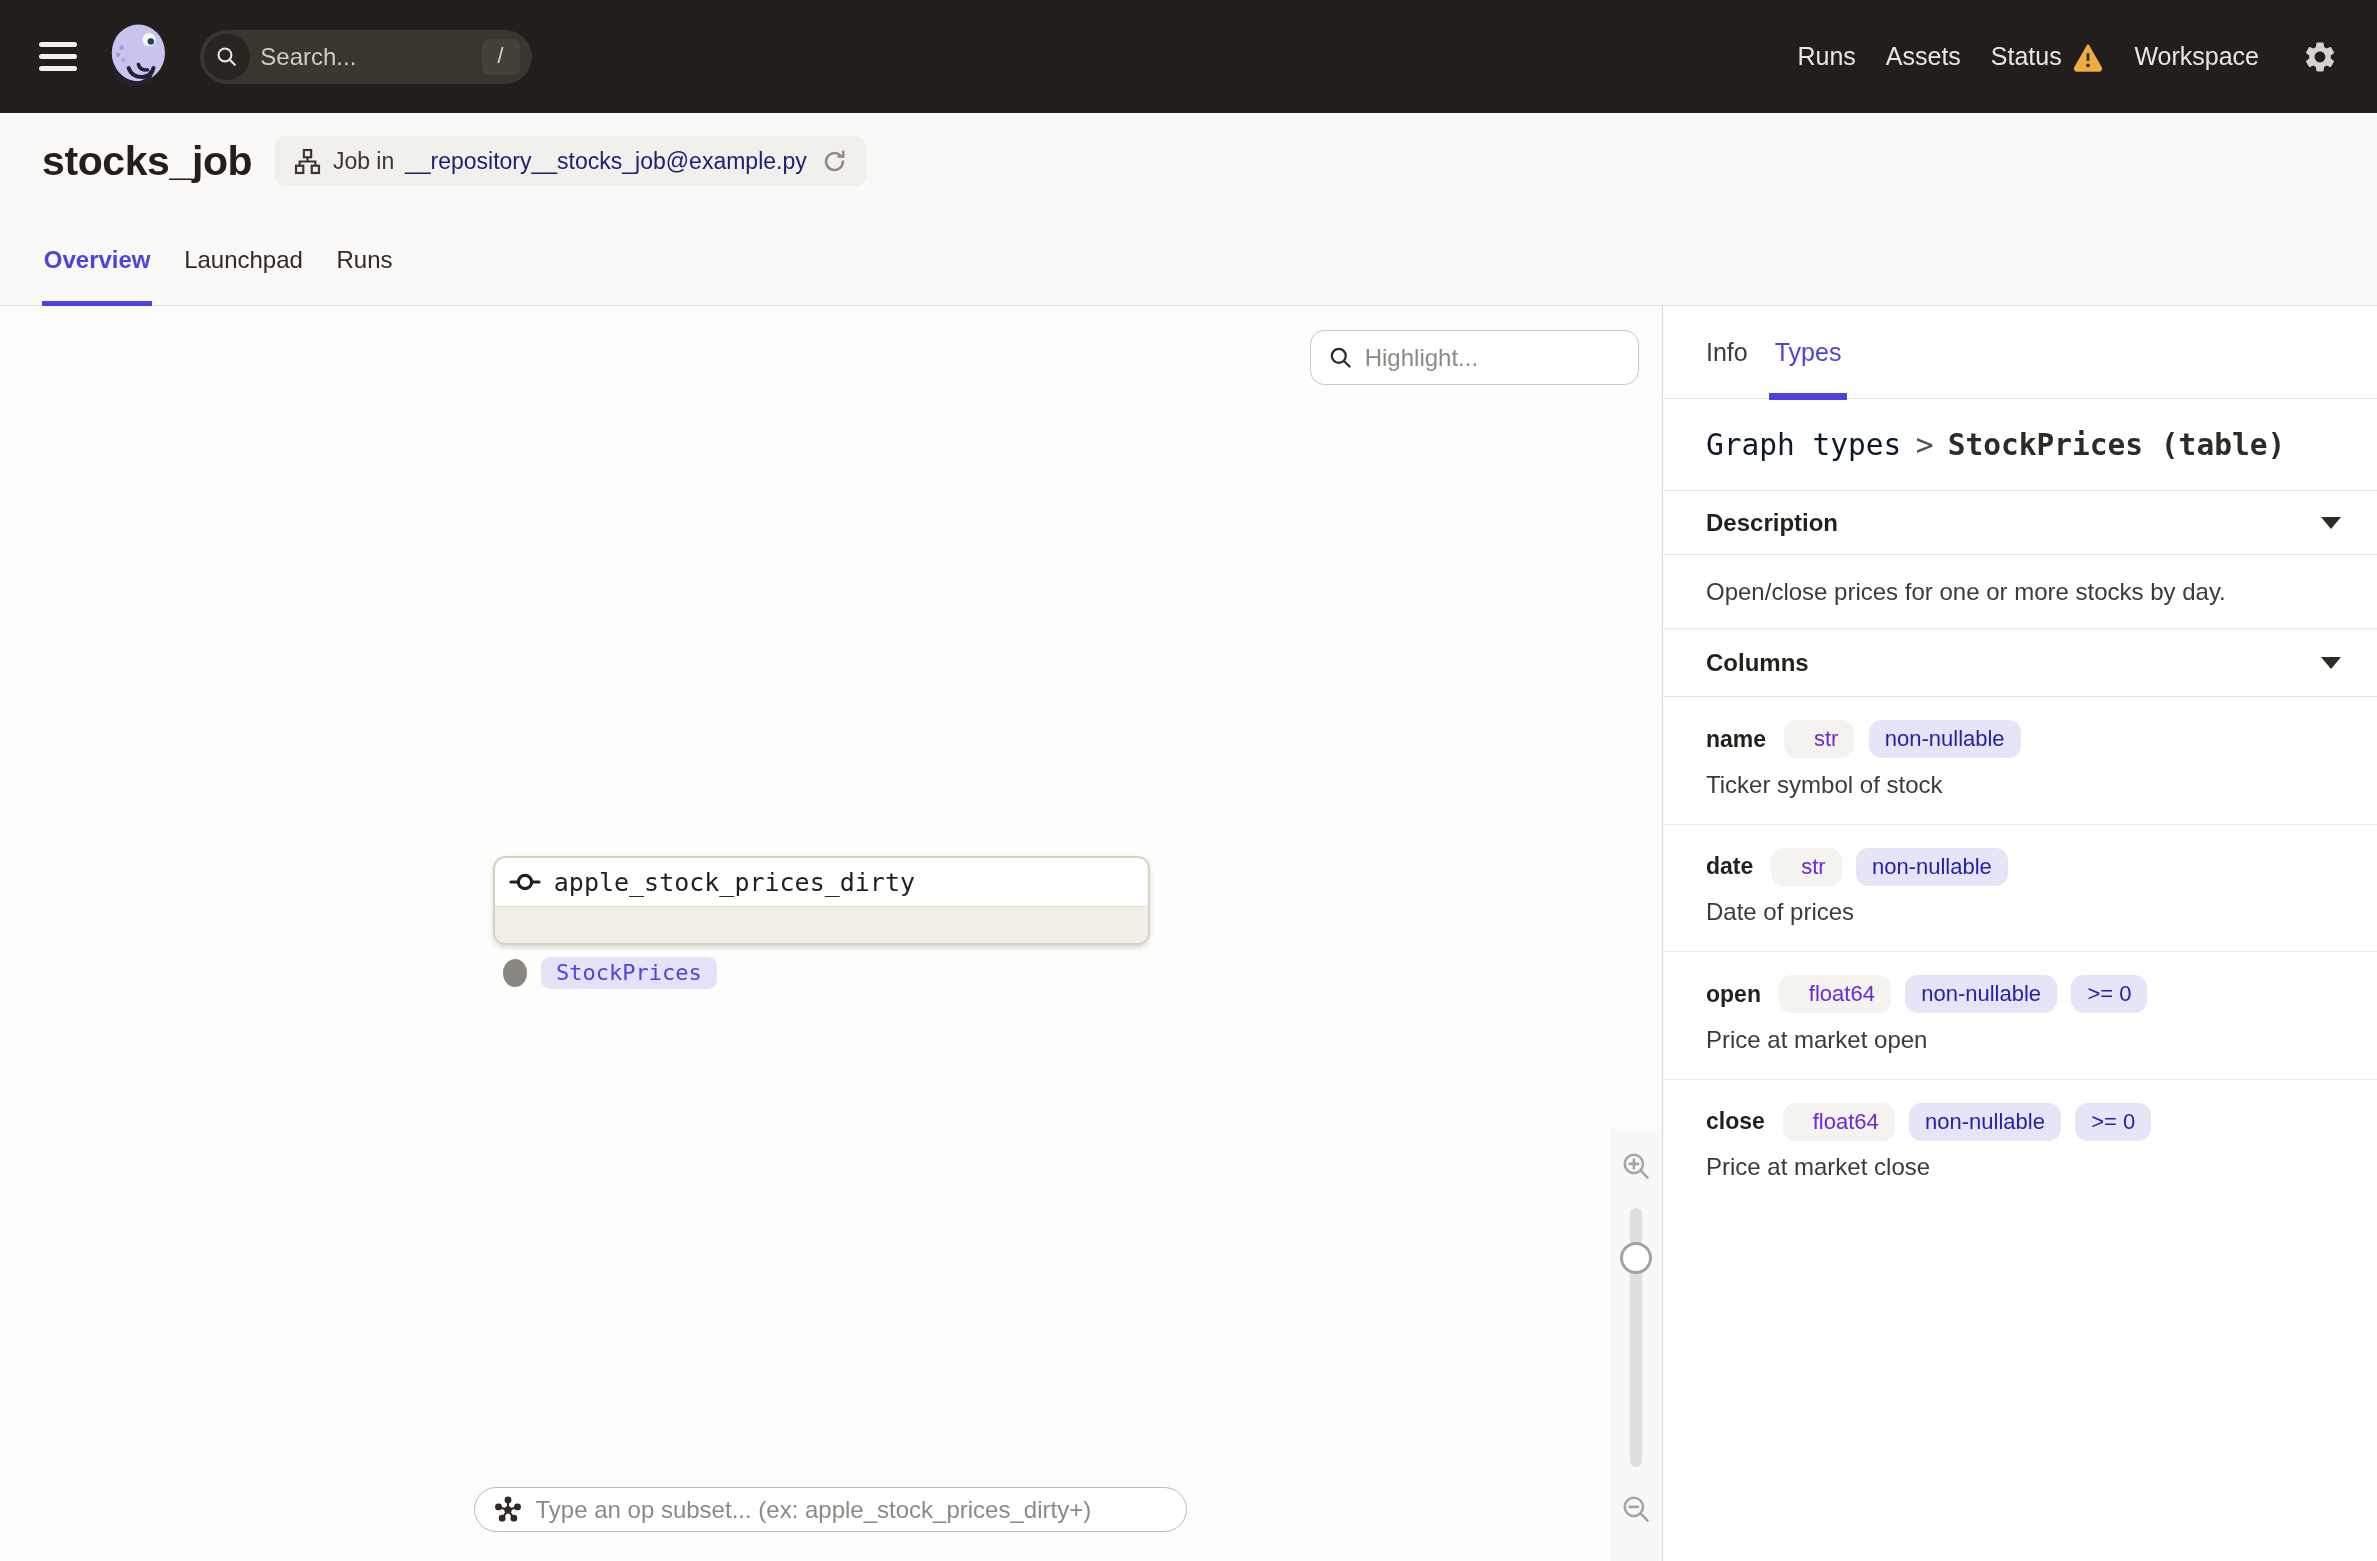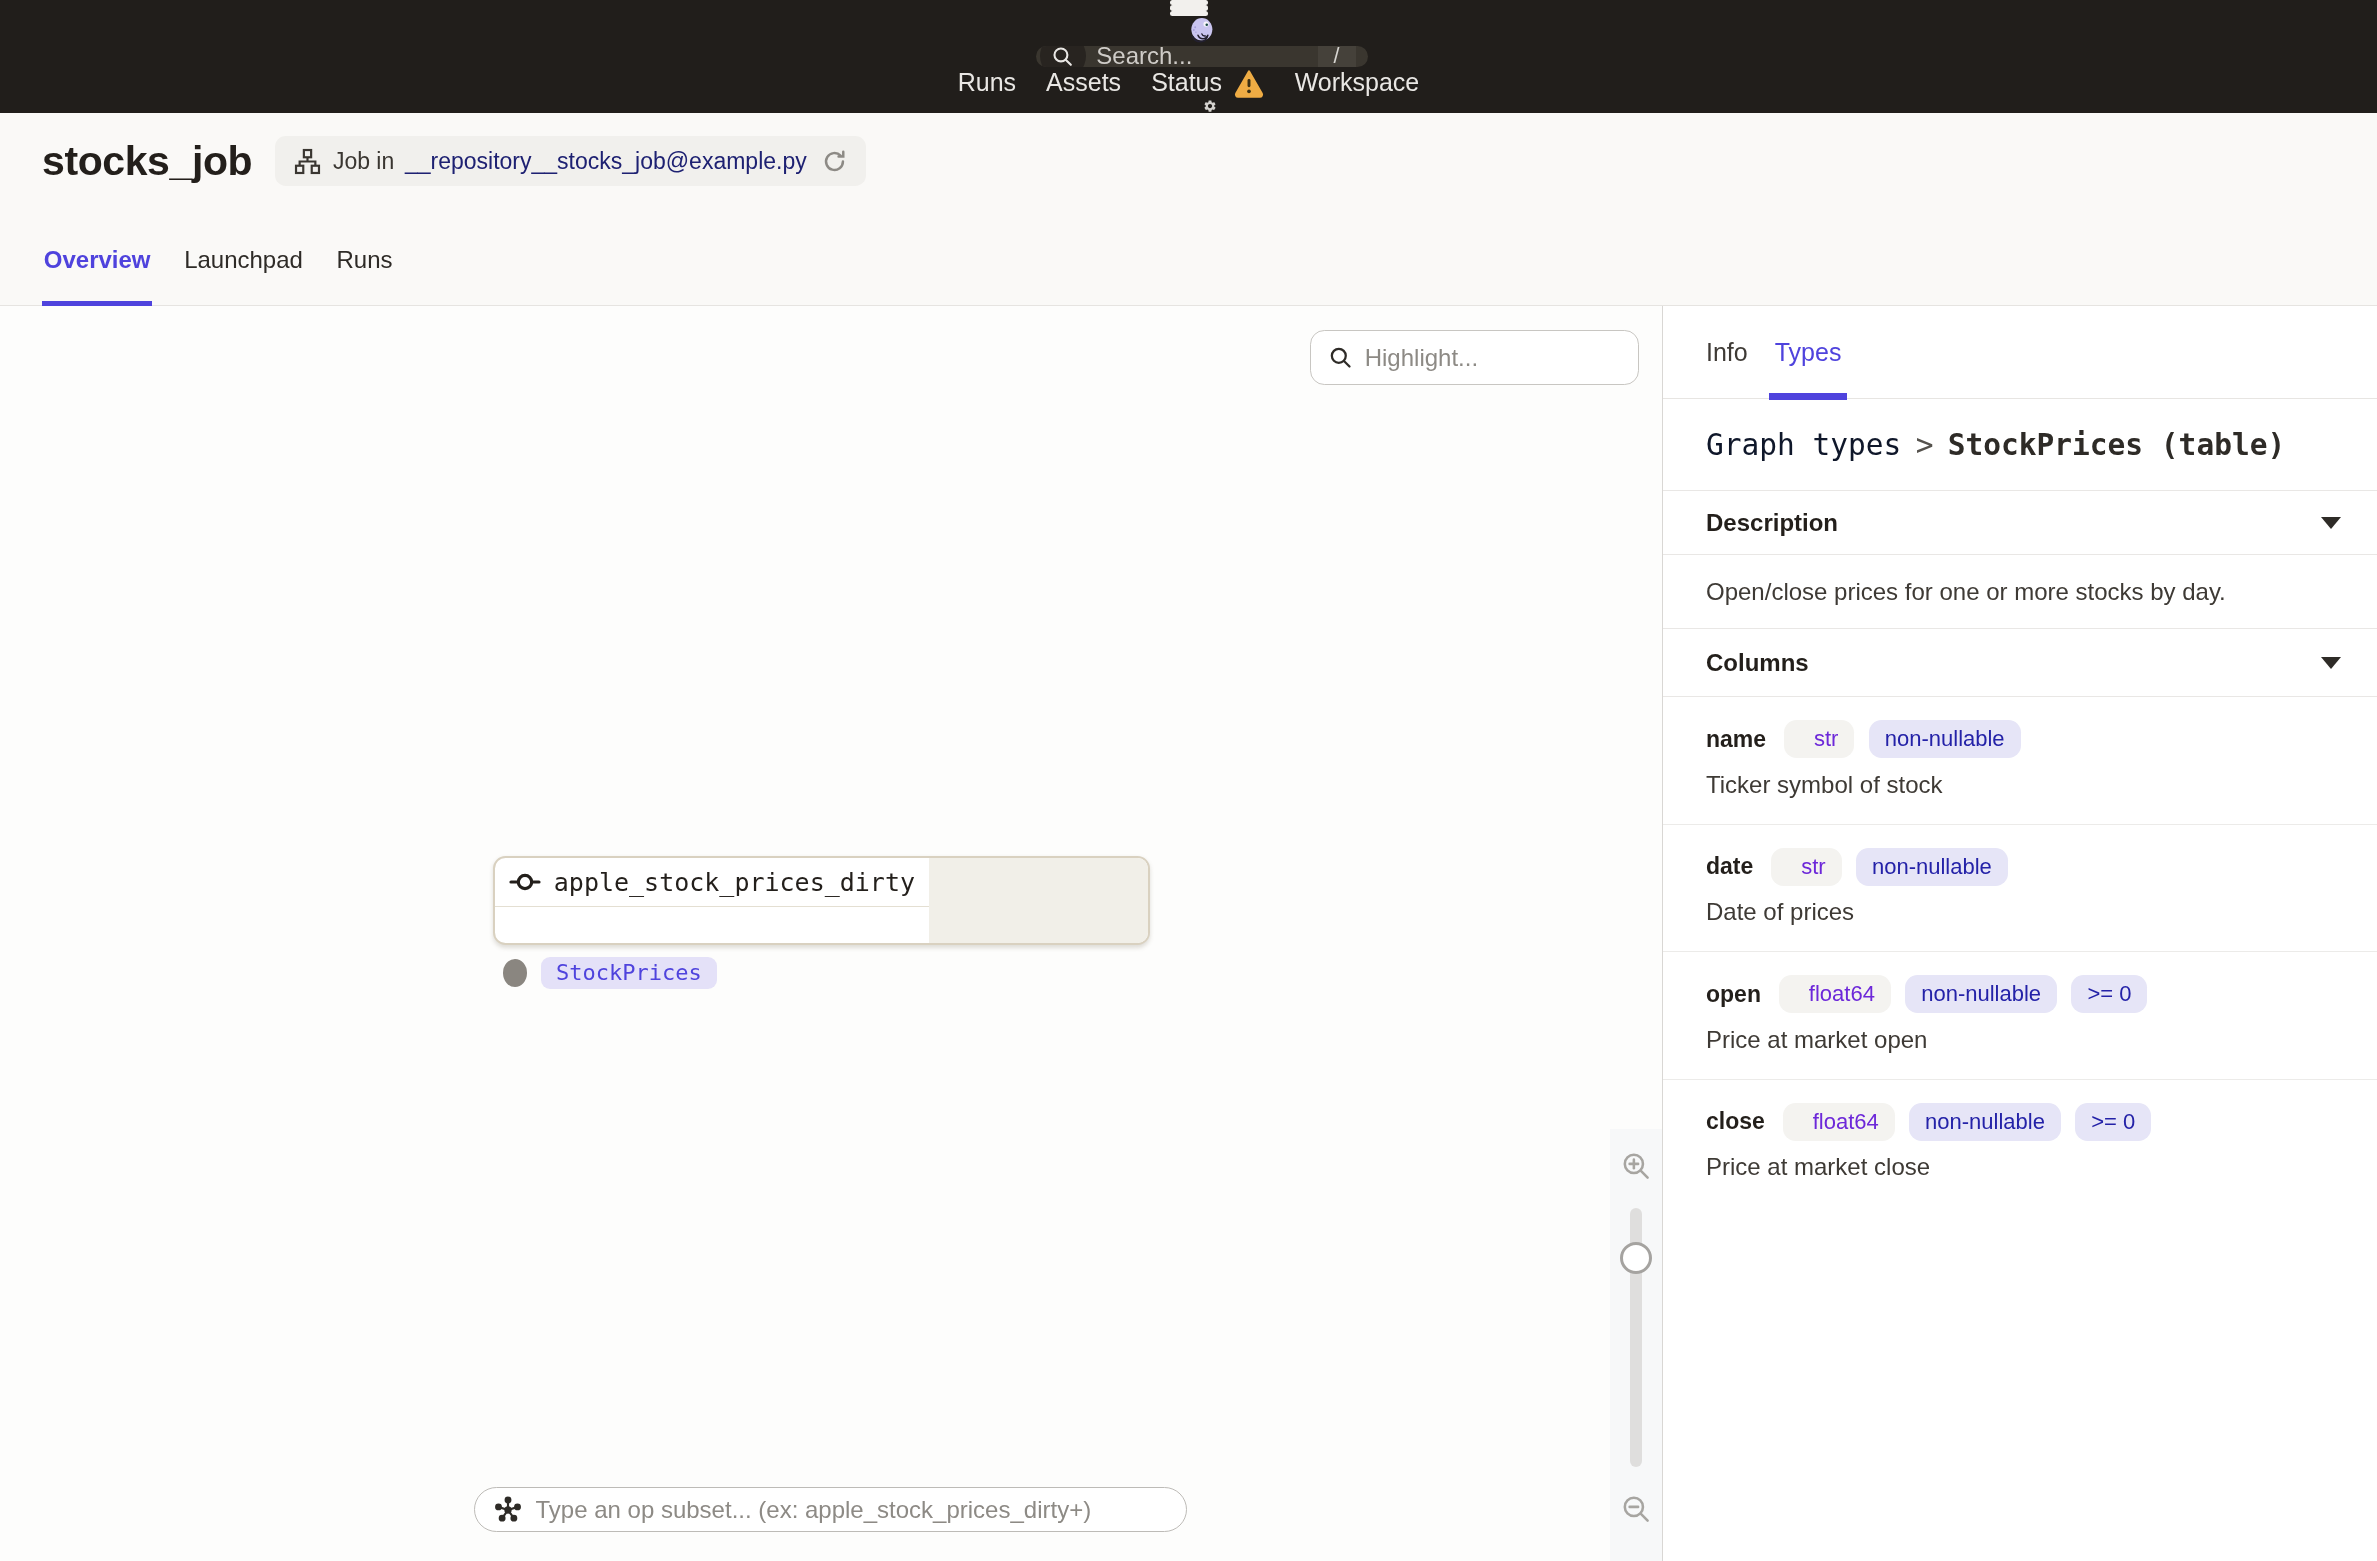--- a/index.html
+++ b/index.html
@@ -1,21 +1,21 @@
 <!DOCTYPE html>
 <html style="font-size:14.3px"><head>
 <meta charset="utf-8">
 <style>
   * { margin:0; padding:0; box-sizing:border-box; }
   html,body { width:2377px; height:1561px; overflow:hidden; }
   body { font-family:"Liberation Sans", sans-serif; background:#FDFDFC; color:#231F1B; }
   .mono { font-family:"DejaVu Sans Mono", monospace; }
 
   
-  .topnav { height:113px; background:#211E1B; display:flex; align-items:center; padding:0 39px;flex-direction:column; }
+  .topnav { height:113px; background:#211E1B; display:flex; align-items:center; padding:0 39px; }
   .hamburger { width:38px; height:30px; display:flex; flex-direction:column; justify-content:space-between; cursor:pointer; }
   .hamburger span { display:block; height:5.4px; background:#F2F0ED; border-radius:2.7px; }
   .logo { margin-left:25px; width:71px; height:75px; }
   .searchpill { margin-left:27px; width:332px; height:54px; background:#3A362F; border-radius:27px; display:flex; align-items:center; overflow:hidden; }
   .search-icon-circle { width:46px; height:46px; margin-left:3.6px; border-radius:50%; background:#282420; display:flex; align-items:center; justify-content:center; flex:none; }
   .searchpill input { flex:1; border:none; outline:none; background:transparent; margin-left:10.7px; font-size:24px; color:#E9E7E4; font-family:"Liberation Sans",sans-serif; min-width:0; }
   .searchpill input::placeholder { color:#CFCCC8; }
   .slash-key { flex:none; margin-right:12.5px; width:38px; height:36px; border-radius:7.1px; background:#45413A; color:#D8D6D2; font-size:21.4px; display:flex; align-items:center; justify-content:center; }
   .nav-spacer { flex:1; }
   .navitems { display:flex; align-items:center; gap:30px; }
@@ -37,21 +37,21 @@
 
   
   .main { display:flex; height:1255px; }
   .graph-canvas { position:relative; flex:1; background:#FDFDFC; border-right:1.8px solid #D9D7D4; }
 
   .highlight-box { position:absolute; left:1310px; top:24px; width:329px; height:55px; background:#FFFFFF; border:1.8px solid #C8C6C2; border-radius:14.3px; display:flex; align-items:center; padding:0 16px; gap:10.7px; }
   .highlight-box input { flex:1; border:none; outline:none; background:transparent; font-size:24px; color:#3A3631; font-family:"Liberation Sans",sans-serif; min-width:0; }
   .highlight-box input::placeholder { color:#8D8A85; }
 
   .op-node-wrap { position:absolute; left:493px; top:550px; width:657px; }
-  .op-node { height:89px; background:#FFFFFF; border:2.7px solid #D9D1C0; border-radius:12.5px; overflow:hidden; box-shadow:0 2.7px 4.5px rgba(120,110,90,.22); cursor:pointer; display:flex; flex-direction:row; }
+  .op-node { height:89px; background:#FFFFFF; border:2.7px solid #D9D1C0; border-radius:12.5px; overflow:hidden; box-shadow:0 2.7px 4.5px rgba(120,110,90,.22); cursor:pointer; display:flex; flex-direction:column; }
   .op-node-title { height:49px; display:flex; align-items:center; padding:0 14.3px; gap:12.5px; border-bottom:1.8px solid #E4DFD2; }
   .op-node-title .nm { font-size:25px; color:#231F1B; }
   .op-node-body { flex:1; background:#F1EFE8; }
   .op-output-row { margin-top:11.6px; display:flex; align-items:center; gap:14.3px; padding-left:9.8px; }
   .op-port { width:24px; height:28px; border-radius:50%; background:#8A8680; }
   .type-tag { height:32px; border-radius:9px; background:#E4E1F8; color:#4F43DD; font-size:22px; display:flex; align-items:center; padding:0 15px; cursor:pointer; }
 
   .zoom-strip { position:absolute; right:0; top:823px; bottom:0; width:52px; background:#F7F8F9; display:flex; flex-direction:column; align-items:center; }
   .zoom-strip .zicon { width:34px; height:34px; cursor:pointer; }
   .zicon.zin { margin-top:19.6px; }

